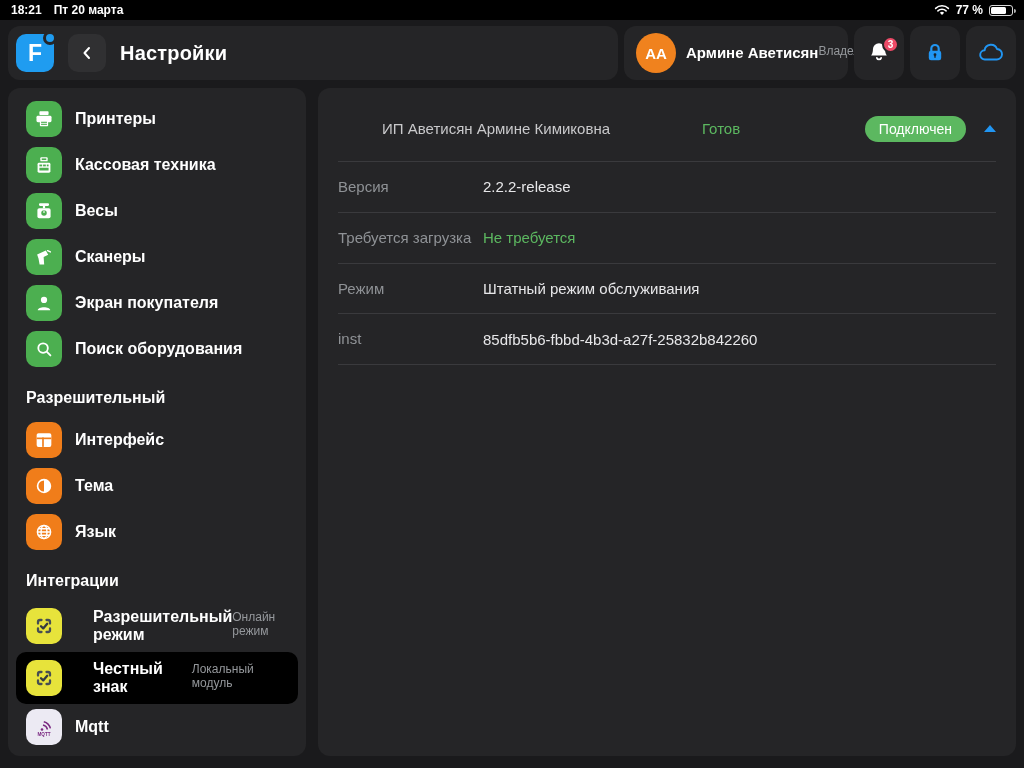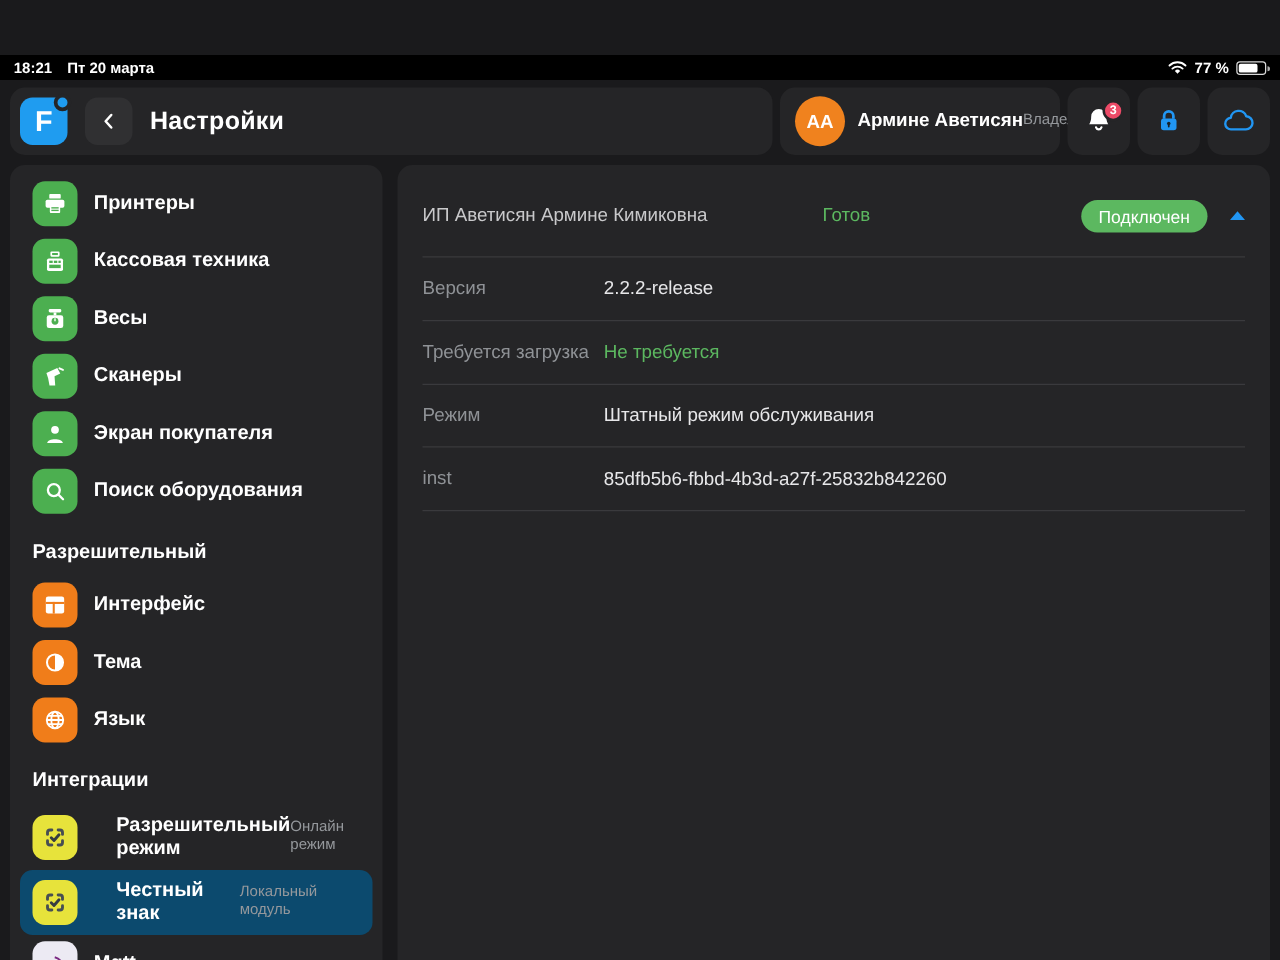--- a/index.html
+++ b/index.html
@@ -7,21 +7,21 @@
   .screen {
     position:relative; width:1024px; height:768px;
     background:#1a1a1c; overflow:hidden;
     font-family:"Liberation Sans", sans-serif;
     -webkit-font-smoothing:antialiased;
   }
   
   .statusbar {
     height:20px; background:#000; color:#fff;
     display:flex; justify-content:space-between; align-items:center;
-    padding:0 11px; font-size:12px; font-weight:600;margin-top:44px;
+    padding:0 11px; font-size:12px; font-weight:600;
   }
   .sb-left { display:flex; gap:12px; }
   .sb-right { display:flex; gap:6px; align-items:center; }
   .bat { position:relative; width:24px; height:11px; border:1px solid rgba(255,255,255,.85); border-radius:3px; padding:1px; }
   .bat i { display:block; height:100%; width:77%; background:#fff; border-radius:1.5px; }
   .bat::after { content:""; position:absolute; right:-4px; top:3px; width:2px; height:4px; background:rgba(255,255,255,.7); border-radius:0 2px 2px 0; }
   
   .topbar { display:flex; gap:6px; padding:6px 8px 0; height:60px; }
   .card { background:#252527; border-radius:12px; }
   .titlebar { flex:1; display:flex; align-items:center; gap:14px; padding:0 8px; }
@@ -52,26 +52,26 @@
   .item .ic { width:36px; height:36px; border-radius:10px; flex:none;
               display:flex; align-items:center; justify-content:center; }
   .ic.green  { background:#4caf50; }
   .ic.orange { background:#f07d1a; }
   .ic.yellow { background:#e7e33b; }
   .ic.light  { background:#eceaf3; }
   .lbl { color:#fff; font-size:16px; font-weight:700; }
   .sub { color:#95989c; font-size:12px; margin-top:2px; }
   .col { display:flex; flex-direction:row; }
   .sec { color:#fff; font-size:16px; font-weight:700; padding:17px 10px 10px; }
-  .item.sel { background:#0c4a6e; }
+  .item.sel { background:#000000; }
   .item.tall { padding:8px 10px;gap:31px; }
   
   .main { flex:1; padding:8px 20px 0; }
   .entity-row { display:flex; align-items:center; height:66px; border-bottom:1px solid #3a3a3d; cursor:pointer; }
-  .ename { width:320px; color:#c9c9cb; font-size:15px; }
+  .ename { width:320px; color:#c9c9cb; font-size:15px;margin-left:44px; }
   .estatus { color:#5cb860; font-size:15px;text-align:right; }
   .spacer { flex:1; }
   .badge { background:#5cb860; color:#fff; font-size:14px; font-weight:500;
            padding:5px 14px; border-radius:15px; }
   .chev-up { width:0; height:0; border-left:6px solid transparent; border-right:6px solid transparent;
              border-bottom:7px solid #2196f3; margin-left:18px; }
   .drow { display:grid; grid-template-columns:145px 1fr; align-items:center;
           padding:14px 0; border-bottom:1px solid #3a3a3d; min-height:48px; }
   .rlabel { color:#8f9296; font-size:15px; line-height:1.45; padding-right:10px; }
   .rvalue { color:#e7e7e9; font-size:15px; }

